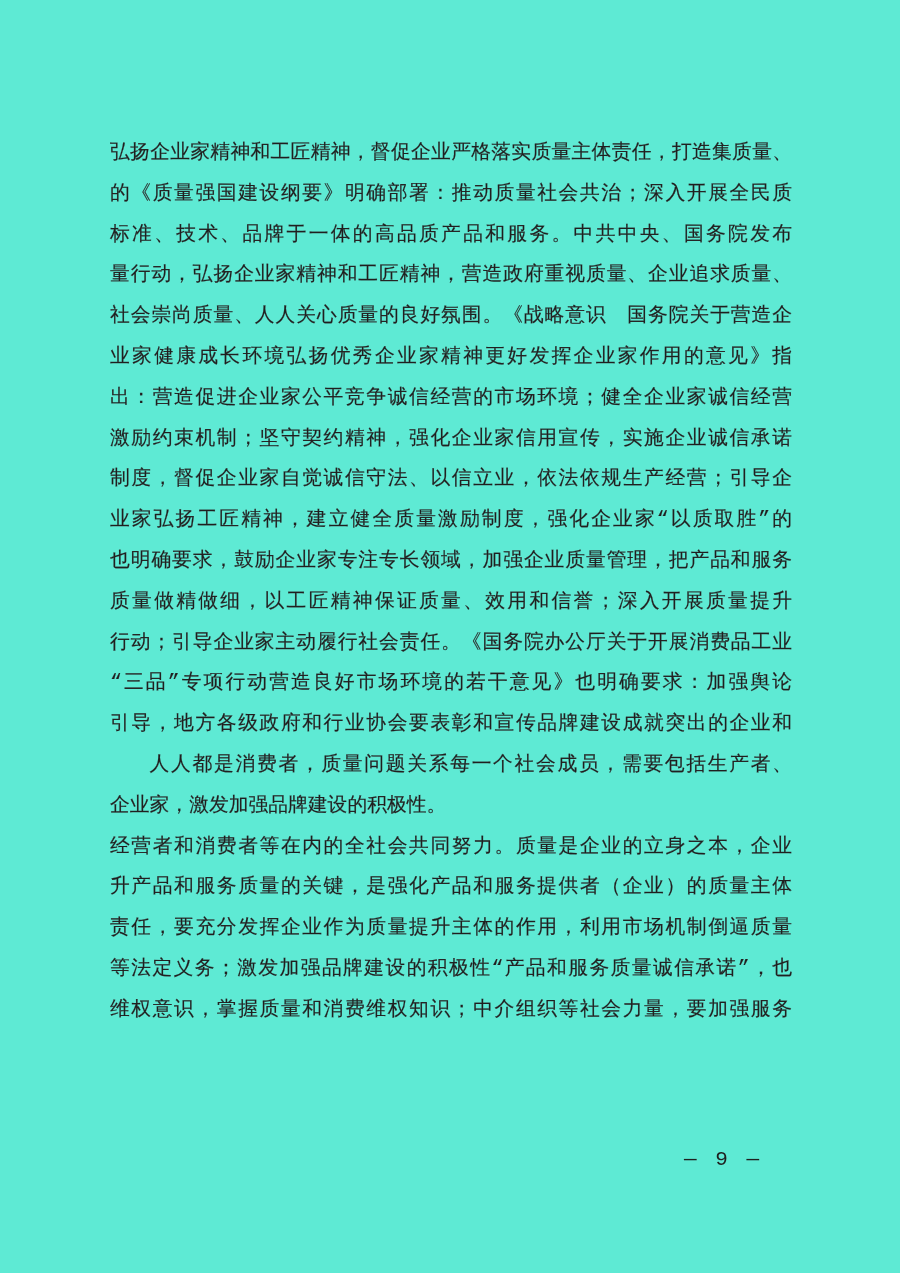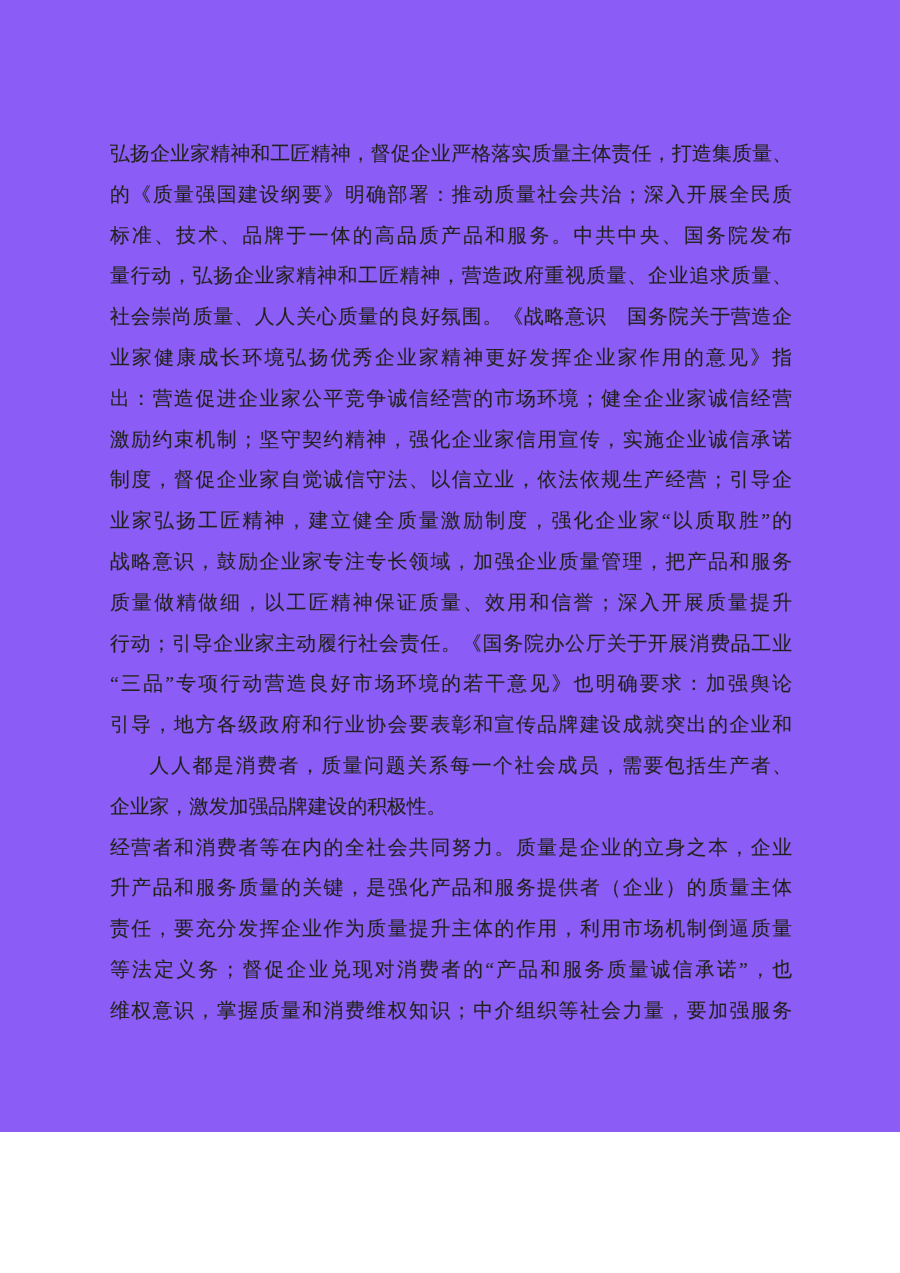--- a/index.html
+++ b/index.html
@@ -3,24 +3,24 @@
 <meta charset="utf-8">
 <style>
   html, body {
     margin: 0;
     padding: 0;
     background: #ffffff;
   }
   .doc-page {
     position: relative;
     width: 900px;
-    height: 1132px;
-    background: #8b5cf6;
+    height: 1273px;
+    background: #5eead4;
     overflow: hidden;
-    font-family: Liberation Serif, serif;
+    font-family: Liberation Mono, monospace;
     color: #1f1f1f;
   }
   .text-block {
     position: absolute;
     left: 110px;
     top: 133px;
     width: 682px;
   }
   .text-line {
     font-size: 19.8px;
@@ -60,27 +60,27 @@
       <div class="text-line fill">弘扬企业家精神和工匠精神，督促企业严格落实质量主体责任，打造集质量、</div>
       <div class="text-line fill">的《质量强国建设纲要》明确部署：推动质量社会共治；深入开展全民质</div>
       <div class="text-line fill">标准、技术、品牌于一体的高品质产品和服务。中共中央、国务院发布</div>
       <div class="text-line fill">量行动，弘扬企业家精神和工匠精神，营造政府重视质量、企业追求质量、</div>
       <div class="text-line fill">社会崇尚质量、人人关心质量的良好氛围。《战略意识　国务院关于营造企</div>
       <div class="text-line fill">业家健康成长环境弘扬优秀企业家精神更好发挥企业家作用的意见》指</div>
       <div class="text-line fill">出：营造促进企业家公平竞争诚信经营的市场环境；健全企业家诚信经营</div>
       <div class="text-line fill">激励约束机制；坚守契约精神，强化企业家信用宣传，实施企业诚信承诺</div>
       <div class="text-line fill">制度，督促企业家自觉诚信守法、以信立业，依法依规生产经营；引导企</div>
       <div class="text-line fill">业家弘扬工匠精神，建立健全质量激励制度，强化企业家“以质取胜”的</div>
-      <div class="text-line fill">战略意识，鼓励企业家专注专长领域，加强企业质量管理，把产品和服务</div>
+      <div class="text-line fill">也明确要求，鼓励企业家专注专长领域，加强企业质量管理，把产品和服务</div>
       <div class="text-line fill">质量做精做细，以工匠精神保证质量、效用和信誉；深入开展质量提升</div>
       <div class="text-line fill">行动；引导企业家主动履行社会责任。《国务院办公厅关于开展消费品工业</div>
       <div class="text-line fill">“三品”专项行动营造良好市场环境的若干意见》也明确要求：加强舆论</div>
       <div class="text-line fill">引导，地方各级政府和行业协会要表彰和宣传品牌建设成就突出的企业和</div>
       <div class="text-line fill indent">人人都是消费者，质量问题关系每一个社会成员，需要包括生产者、</div>
       <div class="text-line">企业家，激发加强品牌建设的积极性。</div>
       <div class="text-line fill">经营者和消费者等在内的全社会共同努力。质量是企业的立身之本，企业</div>
       <div class="text-line fill">升产品和服务质量的关键，是强化产品和服务提供者（企业）的质量主体</div>
       <div class="text-line fill">责任，要充分发挥企业作为质量提升主体的作用，利用市场机制倒逼质量</div>
-      <div class="text-line fill">等法定义务；督促企业兑现对消费者的“产品和服务质量诚信承诺”，也</div>
+      <div class="text-line fill">等法定义务；激发加强品牌建设的积极性“产品和服务质量诚信承诺”，也</div>
       <div class="text-line fill">维权意识，掌握质量和消费维权知识；中介组织等社会力量，要加强服务</div>
     </div>
   <div class="page-number">— 9 —</div>
 </div>
 
 </body></html>

